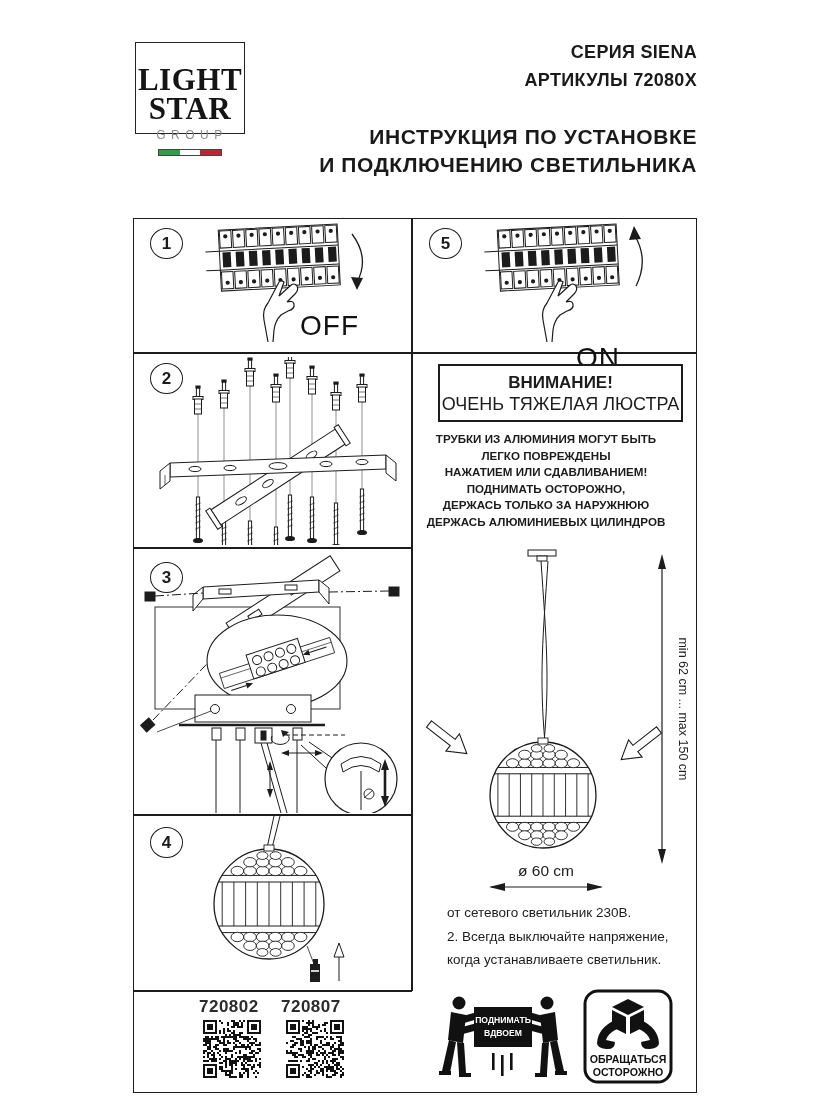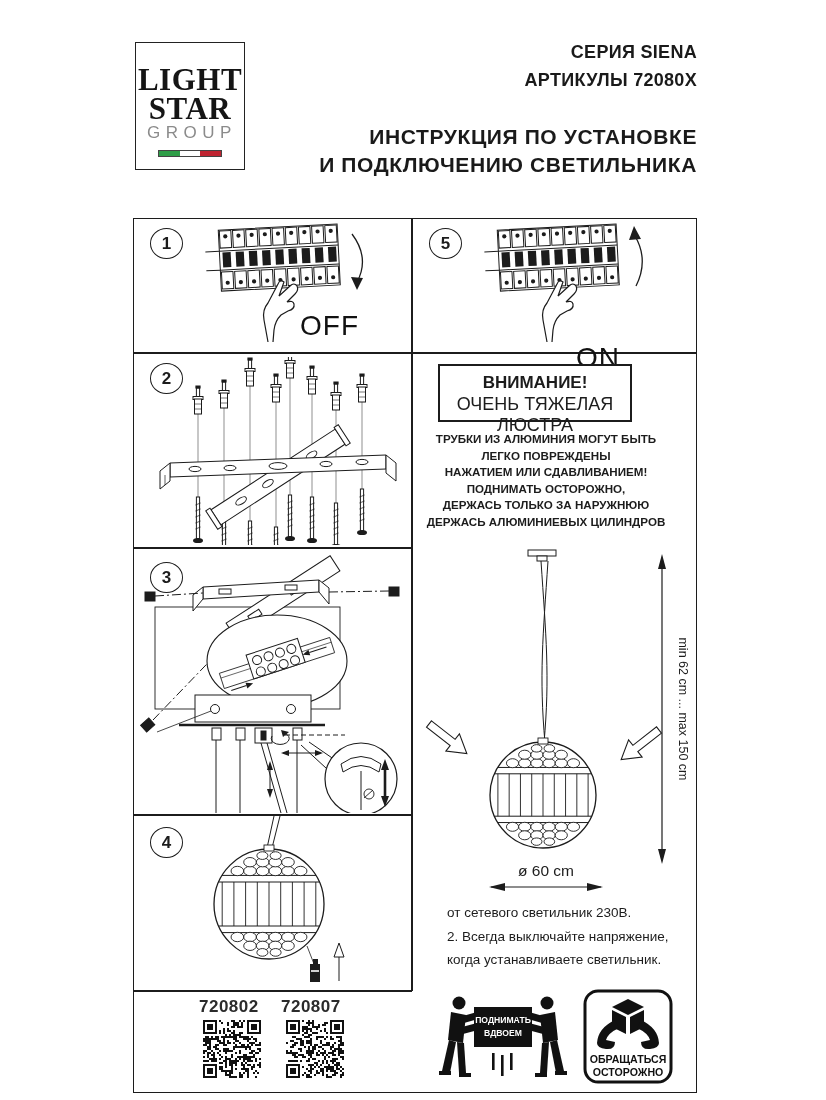--- a/index.html
+++ b/index.html
@@ -6,25 +6,25 @@
   html,body { background:#e8e8e8; }
   #page {
     position:relative; width:826px; height:1100px; background:#ffffff;
     font-family:"Liberation Sans", sans-serif; color:#1c1c1c; overflow:hidden;
     margin:0 auto;
   }
   .abs { position:absolute; }
 
   
   .logo-box {
-    left:135px; top:42px; width:110px; height:128px;
+    left:135px; top:42px; width:110px; height:92px;
     border:1.5px solid #222; background:#fff; text-align:center; padding-top:22px;
   }
   .logo-word { font-family:"Liberation Serif", serif; font-weight:bold; font-size:31px; line-height:29px; letter-spacing:0.5px; color:#151515;}
-  .logo-group { font-size:17px; letter-spacing:5.5px; color:#8b8b8b; padding-left:4px;}
+  .logo-group { font-size:12px; letter-spacing:5.5px; color:#8b8b8b; margin-top:5px; padding-left:4px;}
   .flag { width:64px; height:7px; margin:7px auto 0; border:1px solid #444; display:flex; }
   .flag span { flex:1; height:100%; display:block; }
 
   .hdr-right { right:129px; text-align:right; font-weight:bold; color:#1a1a1a; }
   .hdr-series { top:42px; font-size:18px; letter-spacing:0.3px;}
   .hdr-articles { top:70px; font-size:18px; letter-spacing:0.3px;}
   .hdr-title1 { top:125px; font-size:21px; letter-spacing:0.6px;}
   .hdr-title2 { top:153px; font-size:21px; letter-spacing:0.6px;}
 
   
@@ -35,21 +35,21 @@
   .step-circle {
     width:33px; height:31px; border:1.4px solid #1c1c1c; border-radius:50%;
     display:flex; align-items:center; justify-content:center;
     font-size:17px; font-weight:bold; background:#fff;
   }
 
   .onoff { font-size:28px; letter-spacing:1px; color:#111; font-weight:normal; }
 
   
   .warn-box {
-    left:438px; top:364px; width:194px; height:58px; border:2px solid #1c1c1c;
+    left:438px; top:364px; width:245px; height:58px; border:2px solid #1c1c1c;
     text-align:center; padding-top:7px; background:#fff;
   }
   .warn-box .l1 { font-weight:bold; font-size:17px; }
   .warn-box .l2 { font-size:18px; margin-top:1px; }
   .warn-body { left:412px; top:431px; width:268px; text-align:center;
     font-weight:bold; font-size:11.6px; line-height:16.5px; }
 
   .notes { left:447px; top:901px; width:250px; font-size:13.5px; line-height:23.5px; }
 
   .art-code { top:997px; font-weight:bold; font-size:17px; letter-spacing:0.5px; color:#2b2b2b;}

